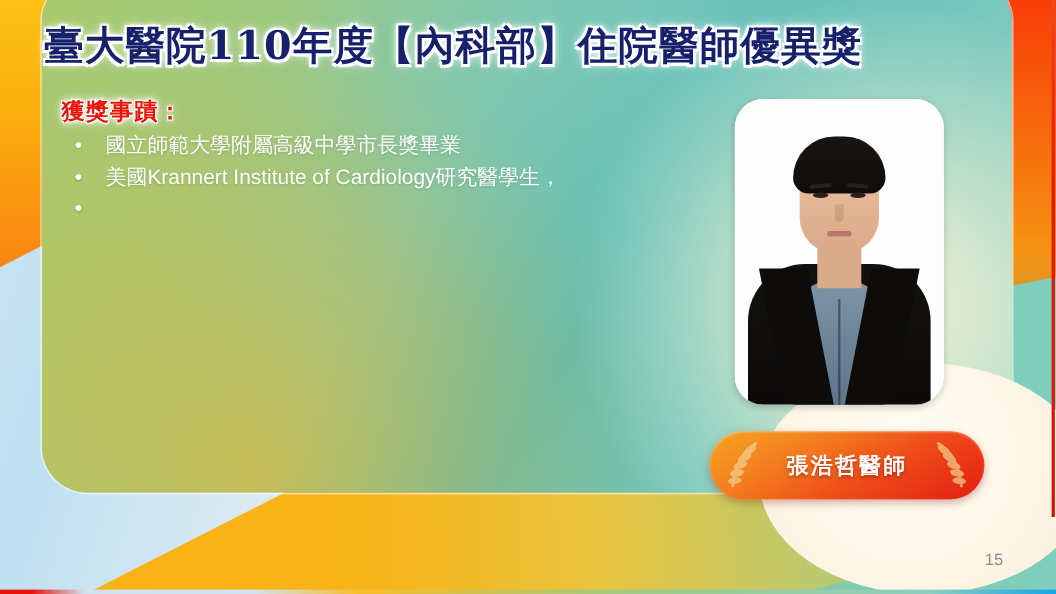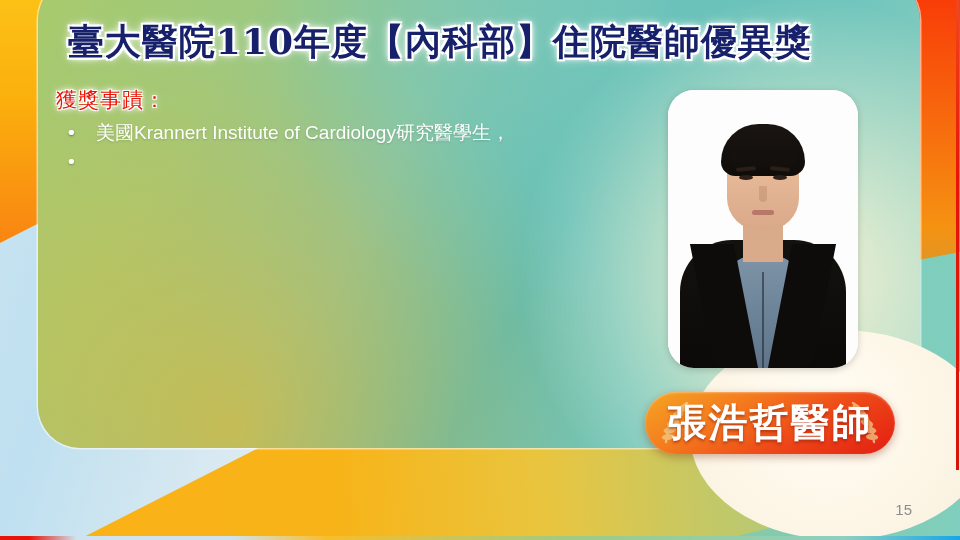--- a/index.html
+++ b/index.html
@@ -56,39 +56,40 @@
   }
   .panel-cream-circle{
     position:absolute;left:652px;top:352px;width:300px;height:210px;
     border-radius:50%;
     background:radial-gradient(circle at 45% 40%, #fffdf4 0%, #fdf6e6 55%, #f6eedc 100%);
   }
 
   
   .title{
     position:absolute;left:0;top:18px;width:812px;
-    text-align:right;
+    text-align:left;
     font-family:"DejaVu Serif","Liberation Serif",serif;
     font-weight:bold;font-size:36px;letter-spacing:1px;
     color:#17206b;
     text-shadow:
       0 0 3px #fff, 0 0 3px #fff, 0 0 5px #fff, 0 0 7px #fff,
       1px 1px 0 #fff,-1px 1px 0 #fff,1px -1px 0 #fff,-1px -1px 0 #fff,
       2px 2px 0 #fff,-2px 2px 0 #fff,2px -2px 0 #fff,-2px -2px 0 #fff,
       0 0 11px rgba(255,255,255,.95);
     white-space:nowrap;
+    padding-left:40px;
   }
 
   
   .ach{
     position:absolute;left:56px;top:88px;width:600px;
   }
   .ach-head{
     font-family:"DejaVu Serif","Liberation Serif",serif;
-    font-weight:normal;font-size:21px;color:#e81408;letter-spacing:1px;
+    font-weight:bold;font-size:21px;color:#e81408;letter-spacing:1px;
     text-shadow:
       1px 1px 0 #fff,-1px 1px 0 #fff,1px -1px 0 #fff,-1px -1px 0 #fff,
       0 0 4px #fff,0 0 7px #fff,0 0 10px rgba(255,255,255,.9);
     margin:0 0 6px 0;line-height:1.2;
   }
   .ach-list{list-style:none;margin:0;padding:0;}
   .ach-item{
     position:relative;padding-left:40px;
     font-size:19px;line-height:1.45;color:#ffffff;font-weight:500;
     text-shadow:0 1px 2px rgba(60,90,70,.28);
@@ -157,21 +158,21 @@
   
   .badge{
     position:absolute;left:645px;top:392px;width:250px;height:62px;
     border-radius:31px;
     background:linear-gradient(150deg,#f5a623 0%,#f47b1e 32%,#ee4a18 62%,#e31d12 100%);
     box-shadow:0 3px 8px rgba(120,30,10,.35), inset 0 1px 2px rgba(255,255,255,.35);
     display:flex;align-items:center;justify-content:center;
   }
   .badge-name{
     font-family:"DejaVu Serif","Liberation Serif",serif;
-    font-weight:bold;font-size:39px;color:#ffffff;letter-spacing:2px;
+    font-weight:bold;font-size:20px;color:#ffffff;letter-spacing:2px;
     text-shadow:0 2px 3px rgba(130,25,10,.55);
     white-space:nowrap;z-index:2;
   }
   .laurel{position:absolute;top:8px;width:34px;height:46px;opacity:.72;}
   .laurel-l{left:14px;}
   .laurel-r{right:14px;}
 
   
   .pageno{
     position:absolute;right:48px;bottom:22px;
@@ -195,20 +196,21 @@
   </div>
 
   <div class="title">臺大醫院110年度【內科部】住院醫師優異獎</div>
 
   <div class="ach">
     <div class="ach-head">獲獎事蹟：</div>
     <ul class="ach-list">
 
       <li class="ach-item">
         <span class="dot">•</span>
+        <span>國立師範大學附屬高級中學市長獎畢業</span>
       </li>
 
       <li class="ach-item">
         <span class="dot">•</span>
       </li>
 
       <li class="ach-item">
         <span class="dot">•</span>
         <span>美國Krannert Institute of Cardiology研究醫學生，</span>
       </li>

